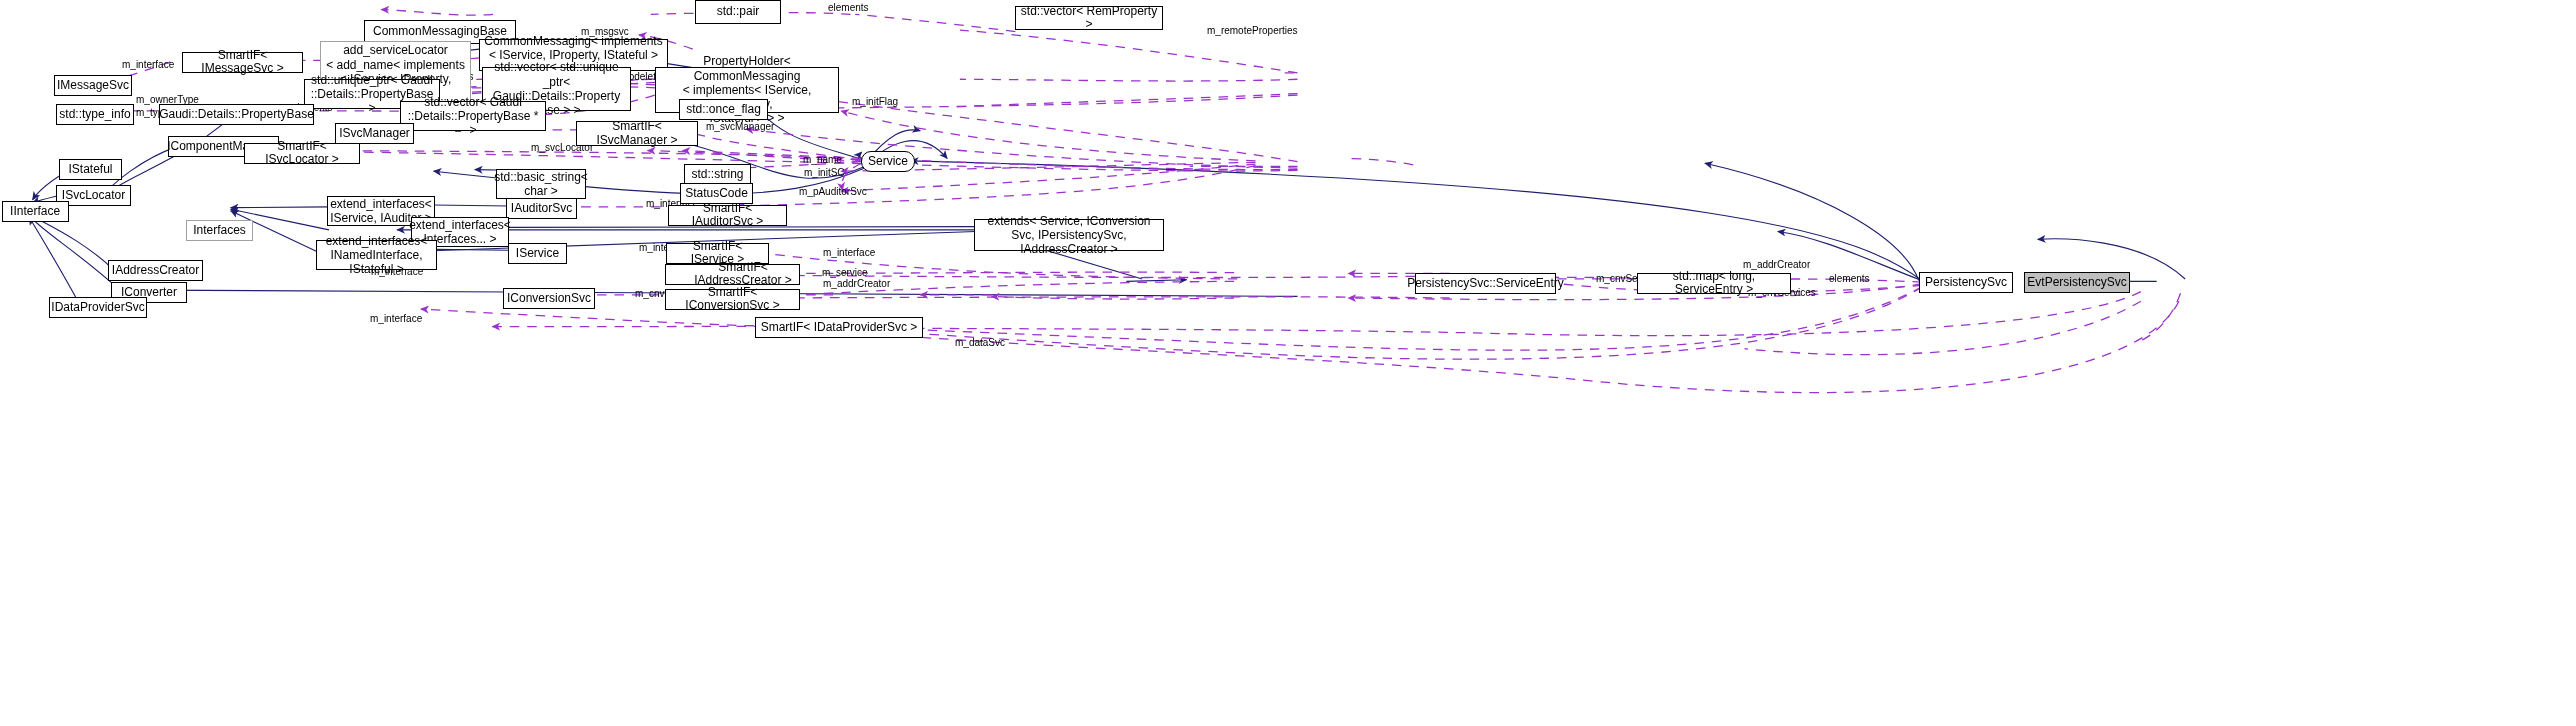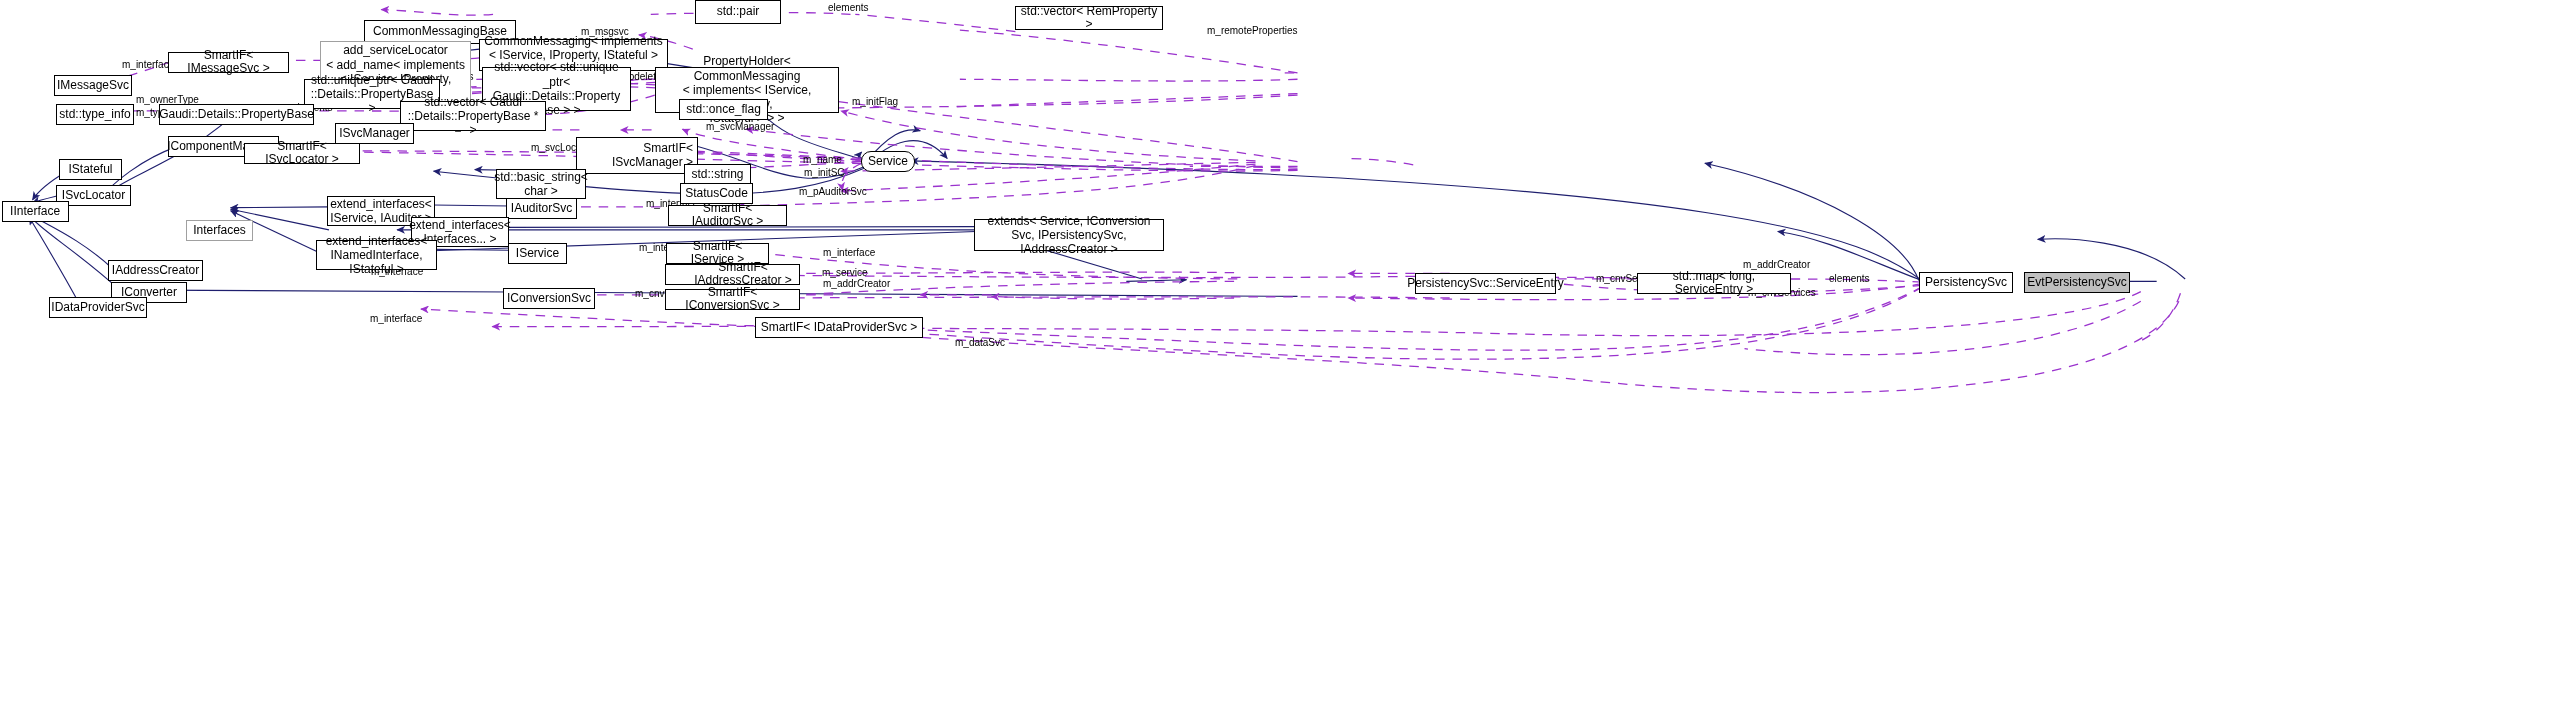--- a/index.html
+++ b/index.html
@@ -207,21 +207,21 @@
 &lt; IService, IProperty,
      IStateful &gt; &gt; &gt;</div>
 
   <div class="node multiline" style="left:479px; top:39px; width:189px; height:32px;">CommonMessaging&lt; implements
 &lt; IService, IProperty, IStateful &gt; &gt;</div>
 
   <div class="node multiline" style="left:655px; top:67px; width:184px; height:46px;">PropertyHolder&lt; CommonMessaging
 &lt; implements&lt; IService, IProperty,
 IStateful &gt; &gt; &gt;</div>
 
-  <div class="node" style="left:168px; top:52px; width:121px; height:20.6px;">SmartIF&lt; IMessageSvc &gt;</div>
+  <div class="node" style="left:182px; top:52px; width:121px; height:20.6px;">SmartIF&lt; IMessageSvc &gt;</div>
 
   <div class="node" style="left:54px; top:75px; width:78px; height:20.6px;">IMessageSvc</div>
 
   <div class="node multiline" style="left:304px; top:79px; width:136px; height:30px;">std::unique_ptr&lt; Gaudi
 ::Details::PropertyBase &gt;</div>
 
   <div class="node multiline" style="left:482px; top:67px; width:149px; height:44px;">std::vector&lt; std::unique
 _ptr&lt; Gaudi::Details::Property
 Base &gt; &gt;</div>
 
@@ -229,21 +229,21 @@
 
   <div class="node" style="left:159px; top:104px; width:155px; height:20.6px;">Gaudi::Details::PropertyBase</div>
 
   <div class="node multiline" style="left:400px; top:101px; width:146px; height:30px;">std::vector&lt; Gaudi
 ::Details::PropertyBase * &gt;</div>
 
   <div class="node" style="left:679px; top:99px; width:89px; height:20.6px;">std::once_flag</div>
 
   <div class="node" style="left:335px; top:123px; width:79px; height:20.6px;">ISvcManager</div>
 
-  <div class="node" style="left:576px; top:137px; width:122px; height:37px;text-align:right;">SmartIF&lt; ISvcManager &gt;</div>
+  <div class="node" style="left:576px; top:121px; width:122px; height:25px;">SmartIF&lt; ISvcManager &gt;</div>
 
   <div class="node" style="left:168px; top:136px; width:111px; height:20.6px;">IComponentManager</div>
 
   <div class="node" style="left:244px; top:143px; width:116px; height:20.6px;">SmartIF&lt; ISvcLocator &gt;</div>
 
   <div class="node" style="left:861px; top:151px; width:54px; height:20.6px;border-radius:10px;">Service</div>
 
   <div class="node" style="left:59px; top:159px; width:63px; height:20.6px;">IStateful</div>
 
   <div class="node multiline" style="left:496px; top:169px; width:90px; height:30px;">std::basic_string&lt;

